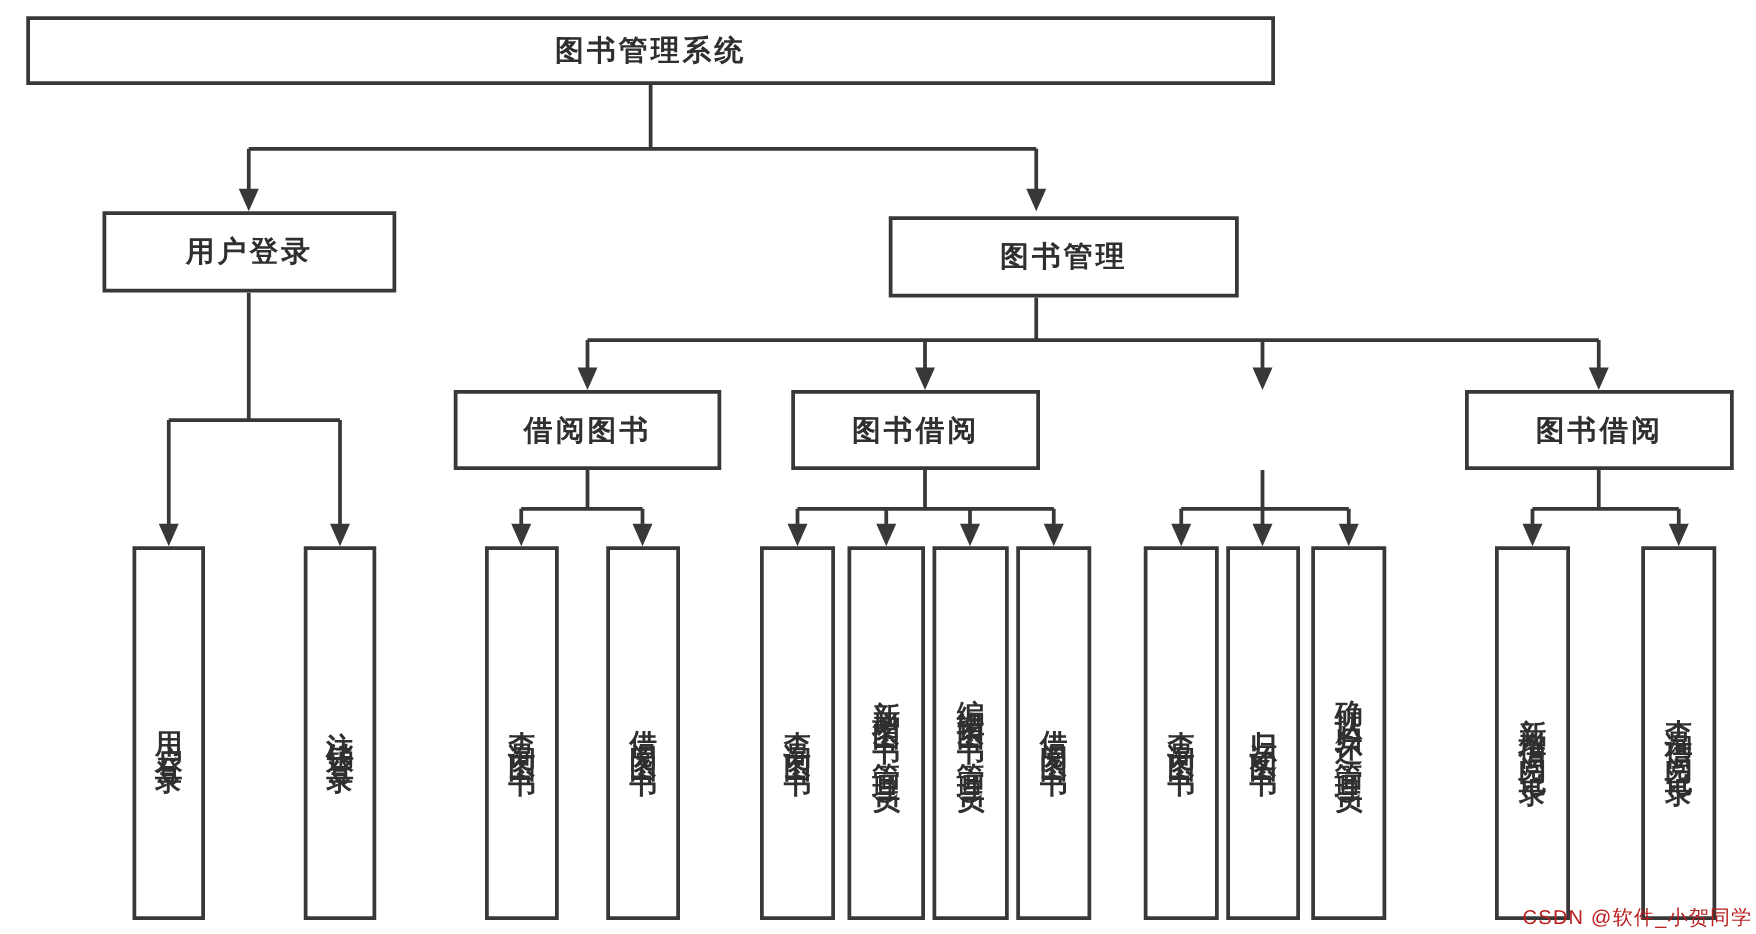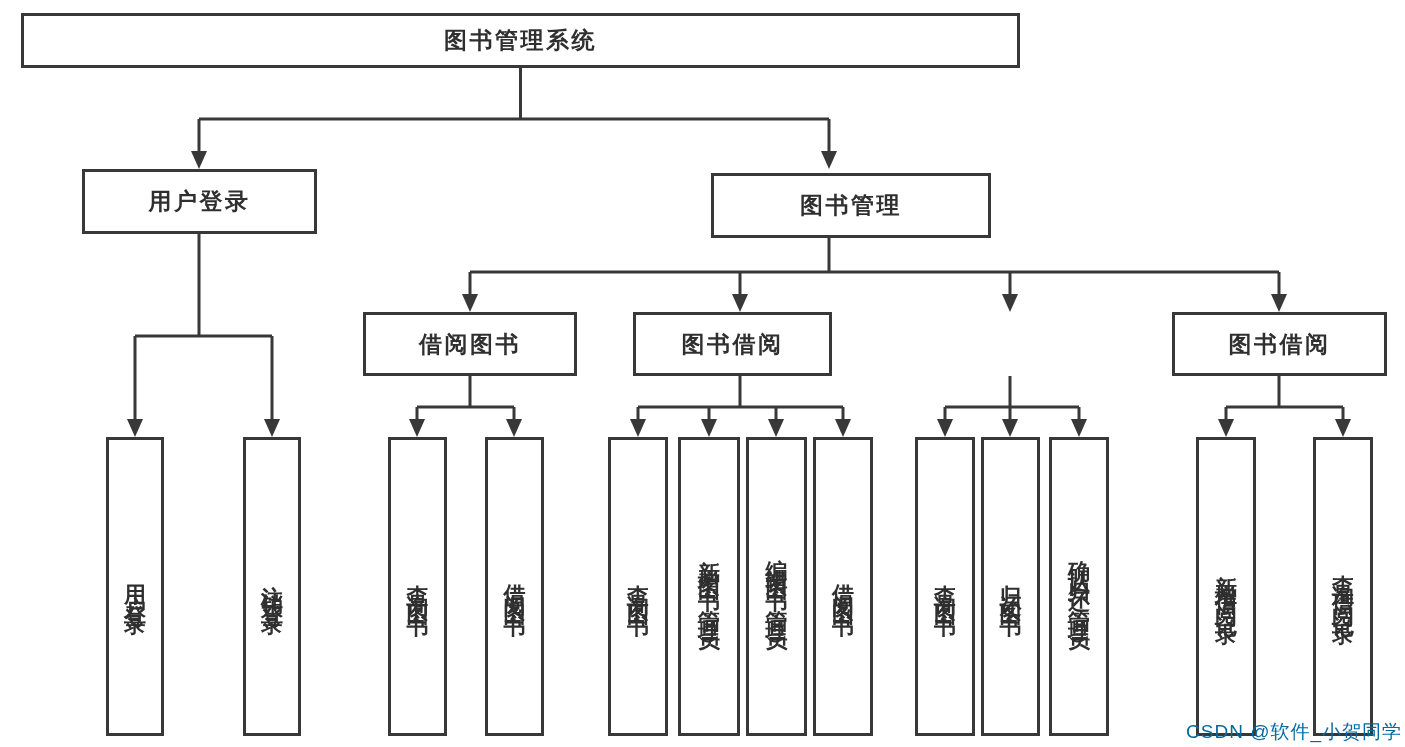--- a/index.html
+++ b/index.html
@@ -31,23 +31,23 @@
   .vtext{
     writing-mode:vertical-rl;
     text-orientation:mixed;
     font-size:22px;
     letter-spacing:10px;
     line-height:1;
   }
   .watermark{
     position:absolute;
     right:3px;bottom:2px;
-    font-size:19px;
+    font-size:16px;
     letter-spacing:1px;
-    color:#0369a1;
+    color:#b91c1c;
     z-index:5;
     white-space:nowrap;
   }
 </style>
 </head>
 <body>
 
 <div class="canvas">
 
   <svg class="connectors" width="1405" height="747" viewBox="0 0 1405 747">

